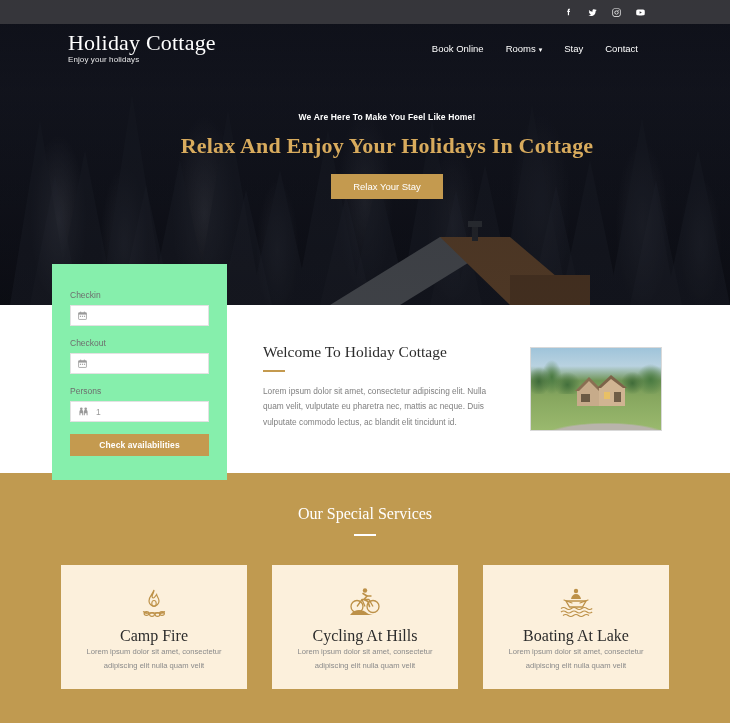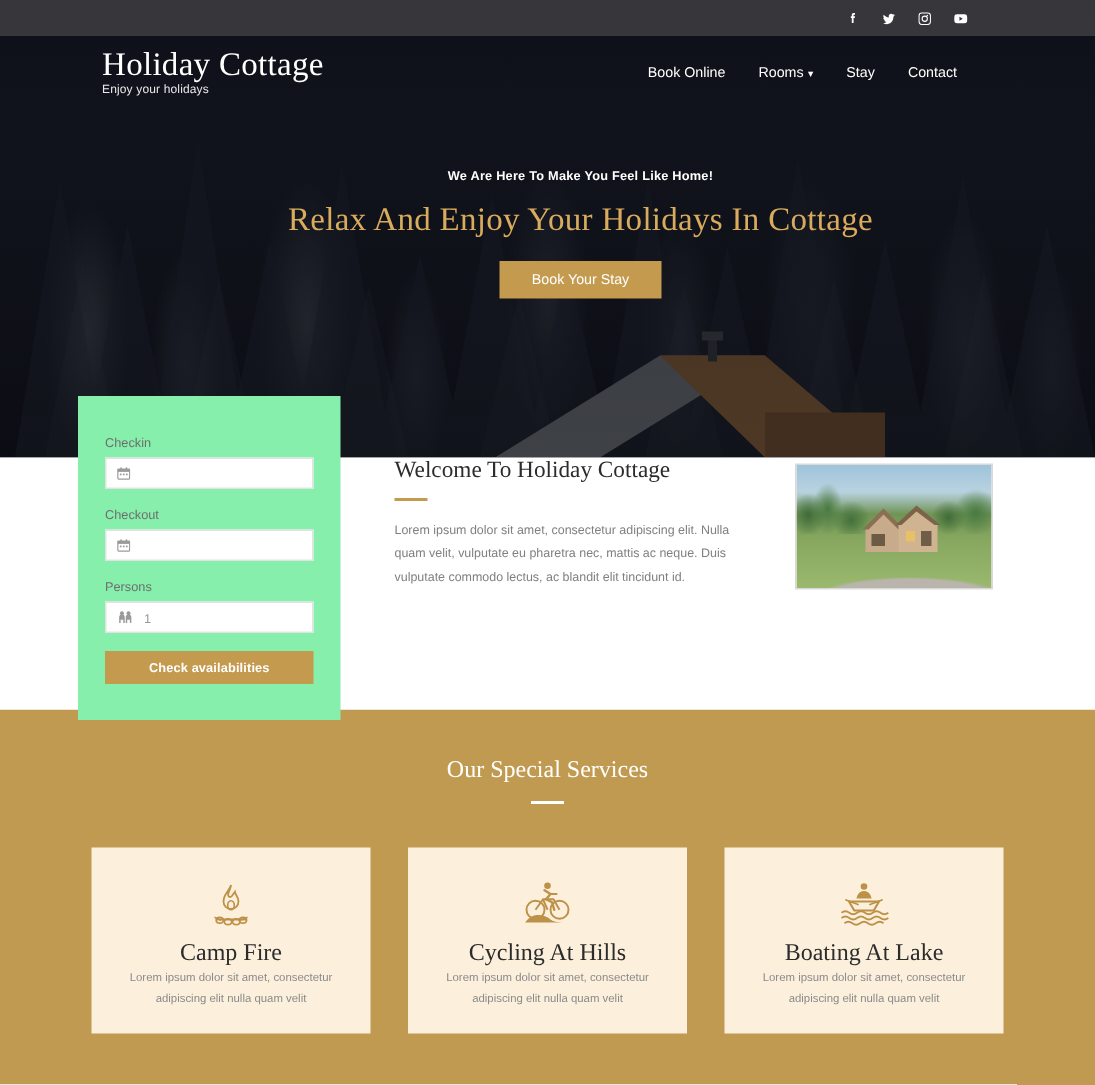--- a/index.html
+++ b/index.html
@@ -123,21 +123,21 @@
     font-size: 8.5px;
     font-weight: bold;
     color: #ffffff;
     letter-spacing: .15px;
   }
   .hero-title {
     font-family: "Liberation Serif", serif;
     font-size: 22px;
     color: #d8ab5d;
     margin-top: 11px;
-    font-weight: 400;
+    font-weight: 700;
     letter-spacing: .2px;
   }
   .hero-btn {
     display: inline-block;
     margin-top: 15px;
     background: #c49a4f;
     color: #ffffff;
     font-size: 9.5px;
     padding: 7px 22px;
     border: none;
@@ -188,20 +188,21 @@
     font-family: "Liberation Sans", sans-serif;
     letter-spacing: .1px;
   }
 
   
   .welcome {
     position: relative;
     background: #ffffff;
     height: 168px;
     padding-left: 263px;
+    padding-top: 38px;
     padding-right: 68px;
     display: flex;
     gap: 0;
   }
   .welcome-left { width: 250px; }
   .welcome-title {
     font-family: "Liberation Serif", serif;
     font-size: 15.5px;
     color: #2c2c2c;
     font-weight: 400;
@@ -381,21 +382,21 @@
         </a>
         <a class="nav-link">
           <span>Contact</span>
         </a>
       </div>
     </div>
 
     <div class="hero-content">
       <div class="hero-eyebrow">We Are Here To Make You Feel Like Home!</div>
       <div class="hero-title">Relax And Enjoy Your Holidays In Cottage</div>
-      <button class="hero-btn">Book Your Stay</button>
+      <button class="hero-btn">Relax Your Stay</button>
     </div>
   </div>
 
   <div class="booking-card">
     <div class="field-label">Checkin</div>
     <div class="field-box">
       <svg width="9" height="9" viewBox="0 0 16 16">
         <rect x="1" y="3" width="14" height="12" rx="1" fill="none" stroke="#9a9a9a" stroke-width="1.4"></rect>
         <rect x="1" y="3" width="14" height="3.4" fill="#9a9a9a"></rect>
         <rect x="4" y="1" width="1.6" height="3" fill="#9a9a9a"></rect>

